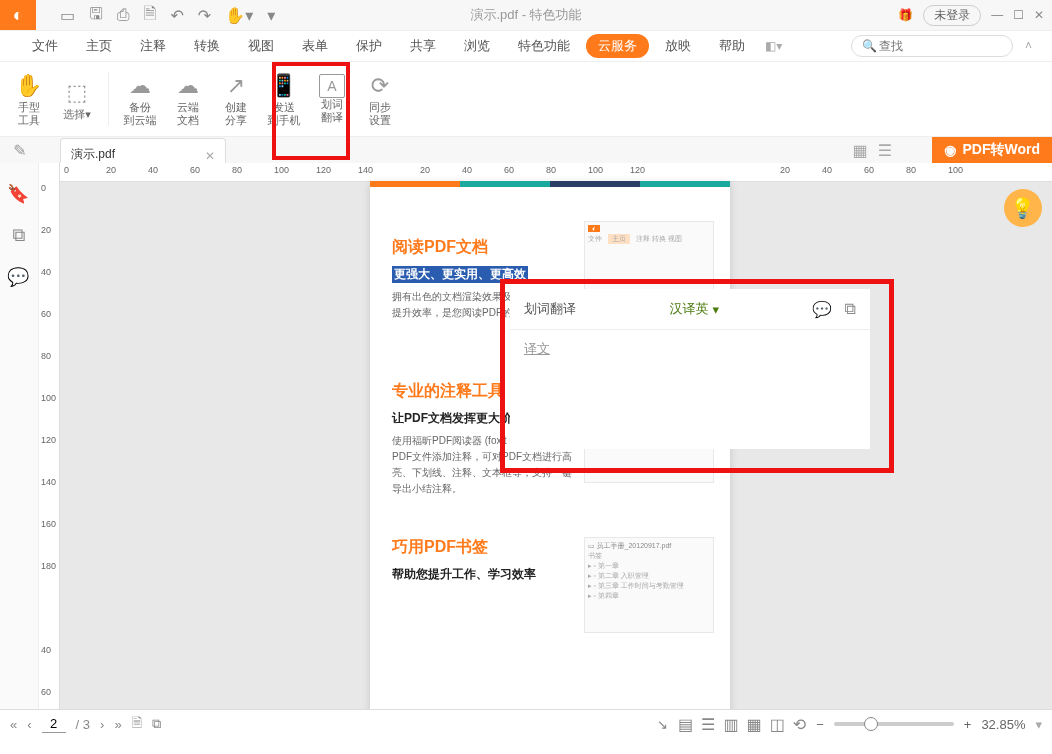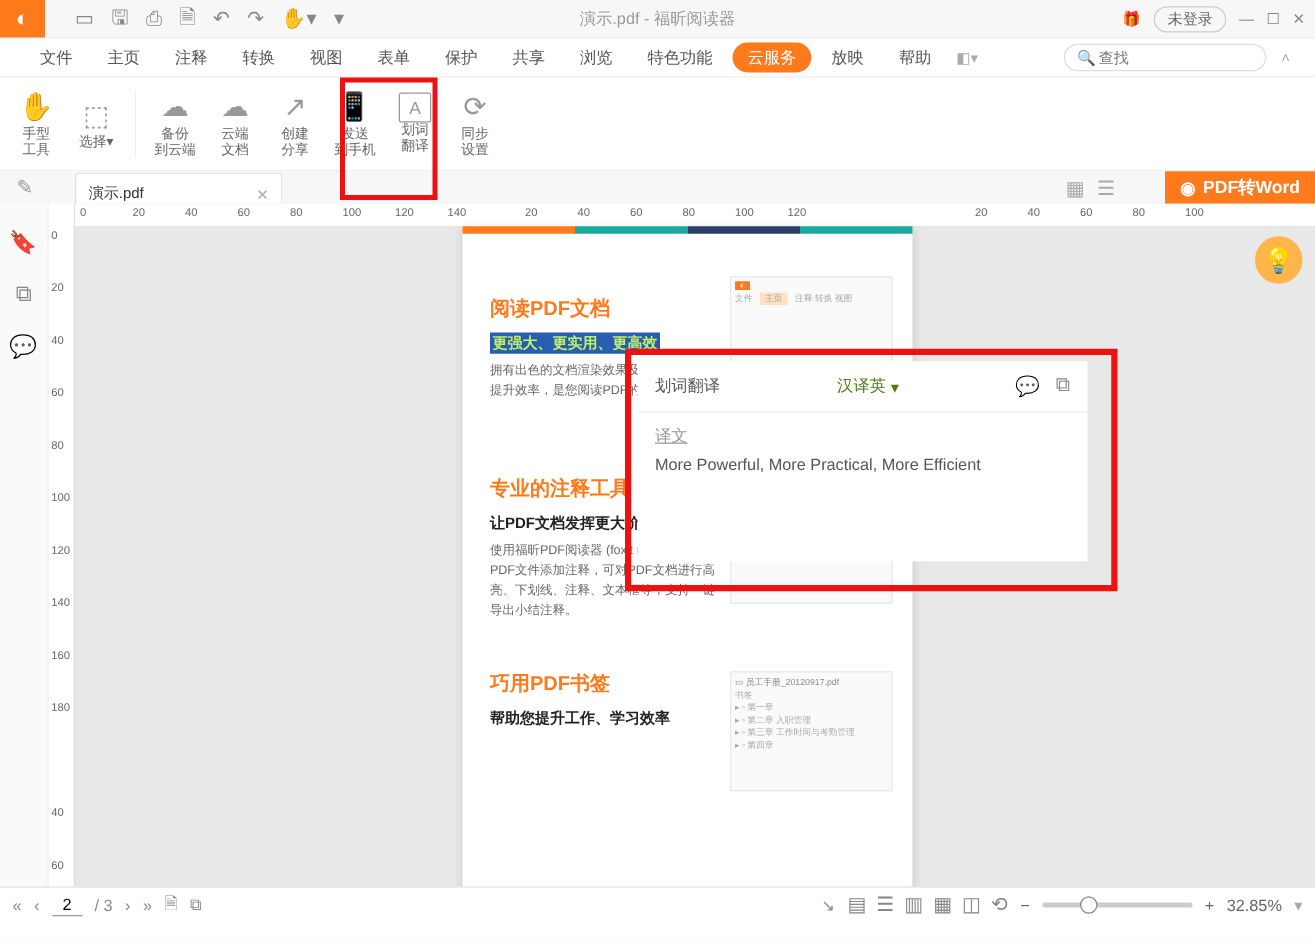--- a/index.html
+++ b/index.html
@@ -33,21 +33,21 @@
 .ruler-v .tick{position:absolute;left:2px;}
 .canvas{flex:1;background:#e8e8e8;position:relative;overflow:hidden;}
 .ruler-h{height:18px;background:#fff;border-bottom:1px solid #ddd;position:relative;font-size:9px;color:#666;}
 .ruler-h .tick{position:absolute;top:2px;}
 .page{position:absolute;left:310px;top:18px;width:360px;height:540px;background:#fff;box-shadow:0 2px 8px rgba(0,0,0,0.15);}
 .page-top{height:6px;display:flex;}
 .page-top div{flex:1;}
 .page-content{padding:50px 22px 10px 22px;}
 .sec-title{color:#ff7a1b;font-weight:bold;font-size:16px;margin-bottom:8px;}
 .sec-sub{font-weight:bold;font-size:12px;margin-bottom:6px;color:#222;}
-.sec-sub.hl{background:#2a5db0;color:#bef264;display:inline-block;padding:0 2px;}
+.sec-sub.hl{background:#2a5db0;color:#ffffff;display:inline-block;padding:0 2px;}
 .sec-txt{font-size:10px;color:#666;line-height:16px;width:180px;}
 .sec{margin-bottom:40px;position:relative;}
 .sec-img{position:absolute;right:-6px;top:0;width:130px;height:72px;border:1px solid #e8e8e8;background:#fafafa;font-size:7px;color:#aaa;padding:3px;box-sizing:border-box;overflow:hidden;}
 .idea-bulb{position:absolute;right:10px;top:26px;width:38px;height:38px;border-radius:50%;background:#ffb54a;display:flex;align-items:center;justify-content:center;color:#fff;font-size:20px;z-index:3;}
 .trans-popup{position:absolute;left:450px;top:126px;width:360px;height:160px;background:#fff;z-index:6;}
 .trans-popup-border{position:absolute;left:440px;top:116px;width:384px;height:184px;border:5px solid #e11;z-index:5;pointer-events:none;}
 .tp-head{height:40px;display:flex;align-items:center;justify-content:space-between;padding:0 14px;border-bottom:1px solid #eee;font-size:13px;color:#555;gap:42px;}
 .tp-head-mid{color:#4d7c0f;display:flex;align-items:center;gap:4px;}
 .tp-head-right{display:flex;gap:12px;color:#888;font-size:16px;}
 .tp-body{padding:10px 14px;font-size:13px;color:#555;}
@@ -71,21 +71,21 @@
       <span>▭</span>
       <span>🖫</span>
       <span>⎙</span>
       <span>🗎</span>
       <span>↶</span>
       <span>↷</span>
       <span>✋▾</span>
       <span>▾</span>
     </div>
   </div>
-  <div class="tb-center">演示.pdf - 福昕阅读器</div>
+  <div class="tb-center">演示.pdf - 特色功能</div>
   <div class="tb-right">
     <span>🎁</span>
     <span class="login-pill">未登录</span>
     <span>—</span>
     <span>☐</span>
     <span>✕</span>
   </div>
 </div>
 
 <div class="menubar">
@@ -258,21 +258,20 @@
             <span>汉译英</span> 
             <span>▾</span>
           </span>
         <span class="tp-head-right">
           <span>💬</span>
           <span>⧉</span>
         </span>
       </div>
       <div class="tp-body">
         <div class="tp-lbl">译文</div>
-        <div>More Powerful, More Practical, More Efficient</div>
       </div>
     </div>
   </div>
 </div>
 
 <div class="statusbar">
   <div class="sb-nav">
     <span>«</span>
     <span>‹</span>
     <input class="sb-page-input" value="2" style="">

